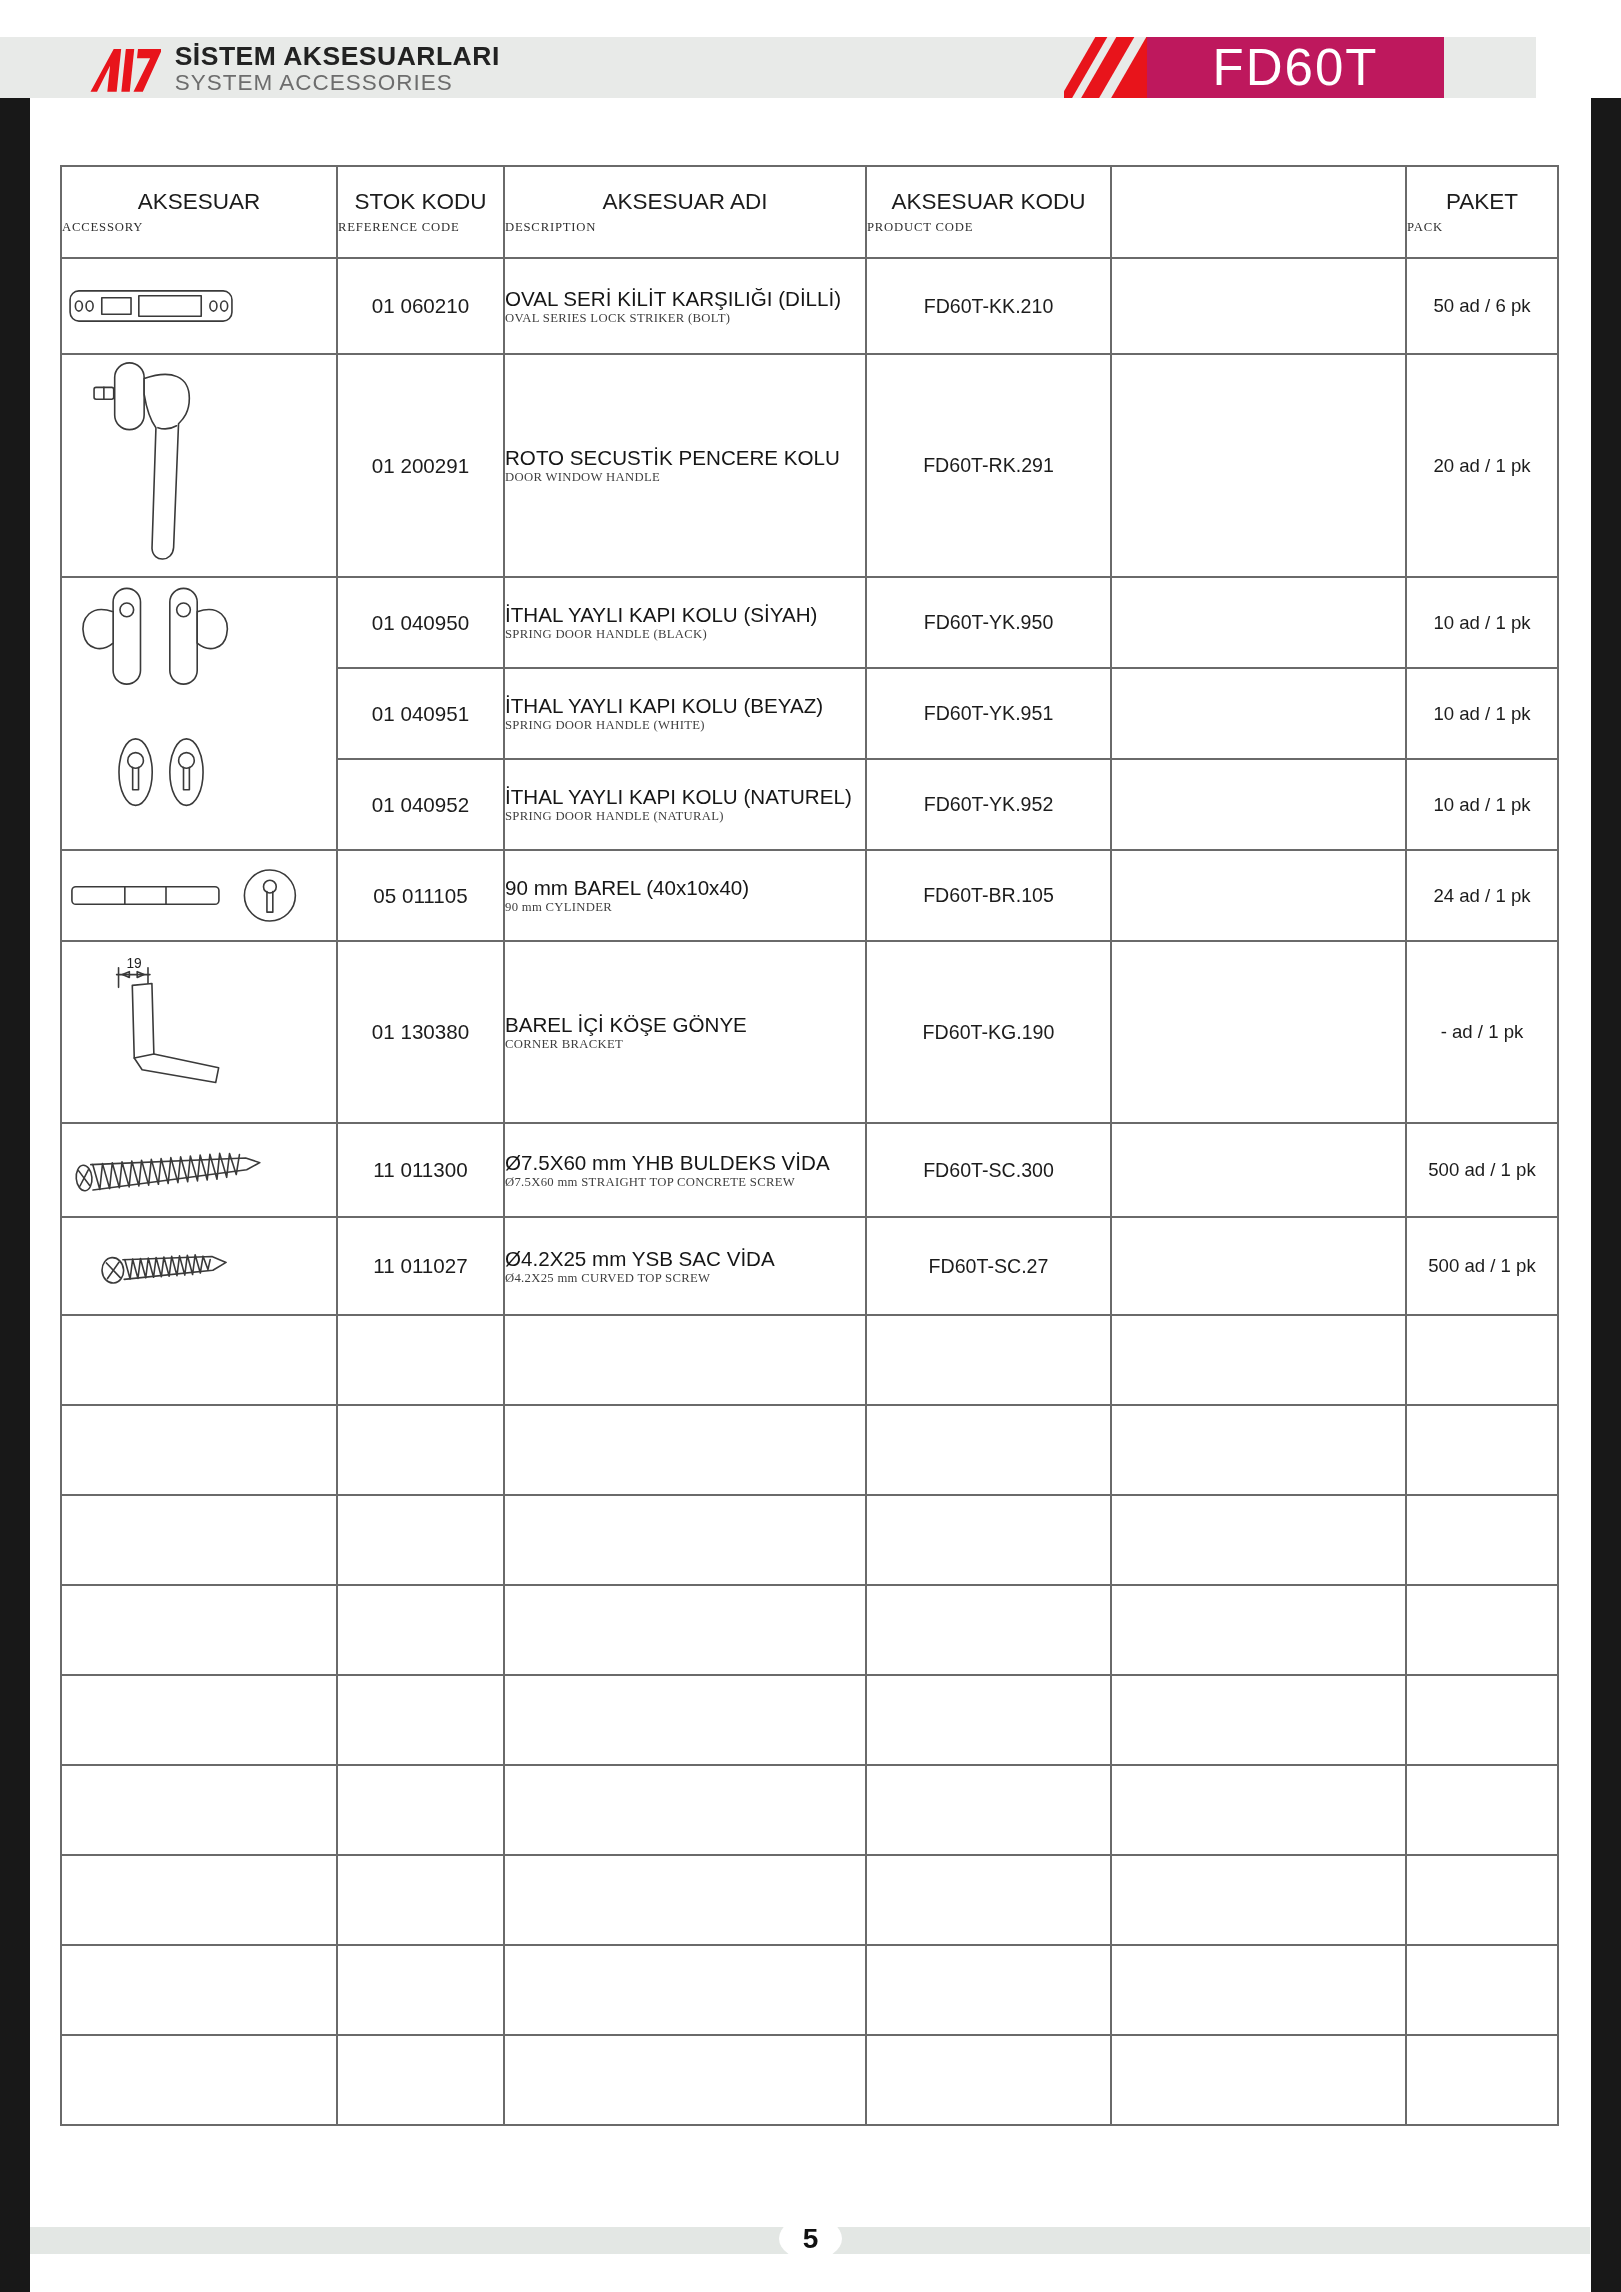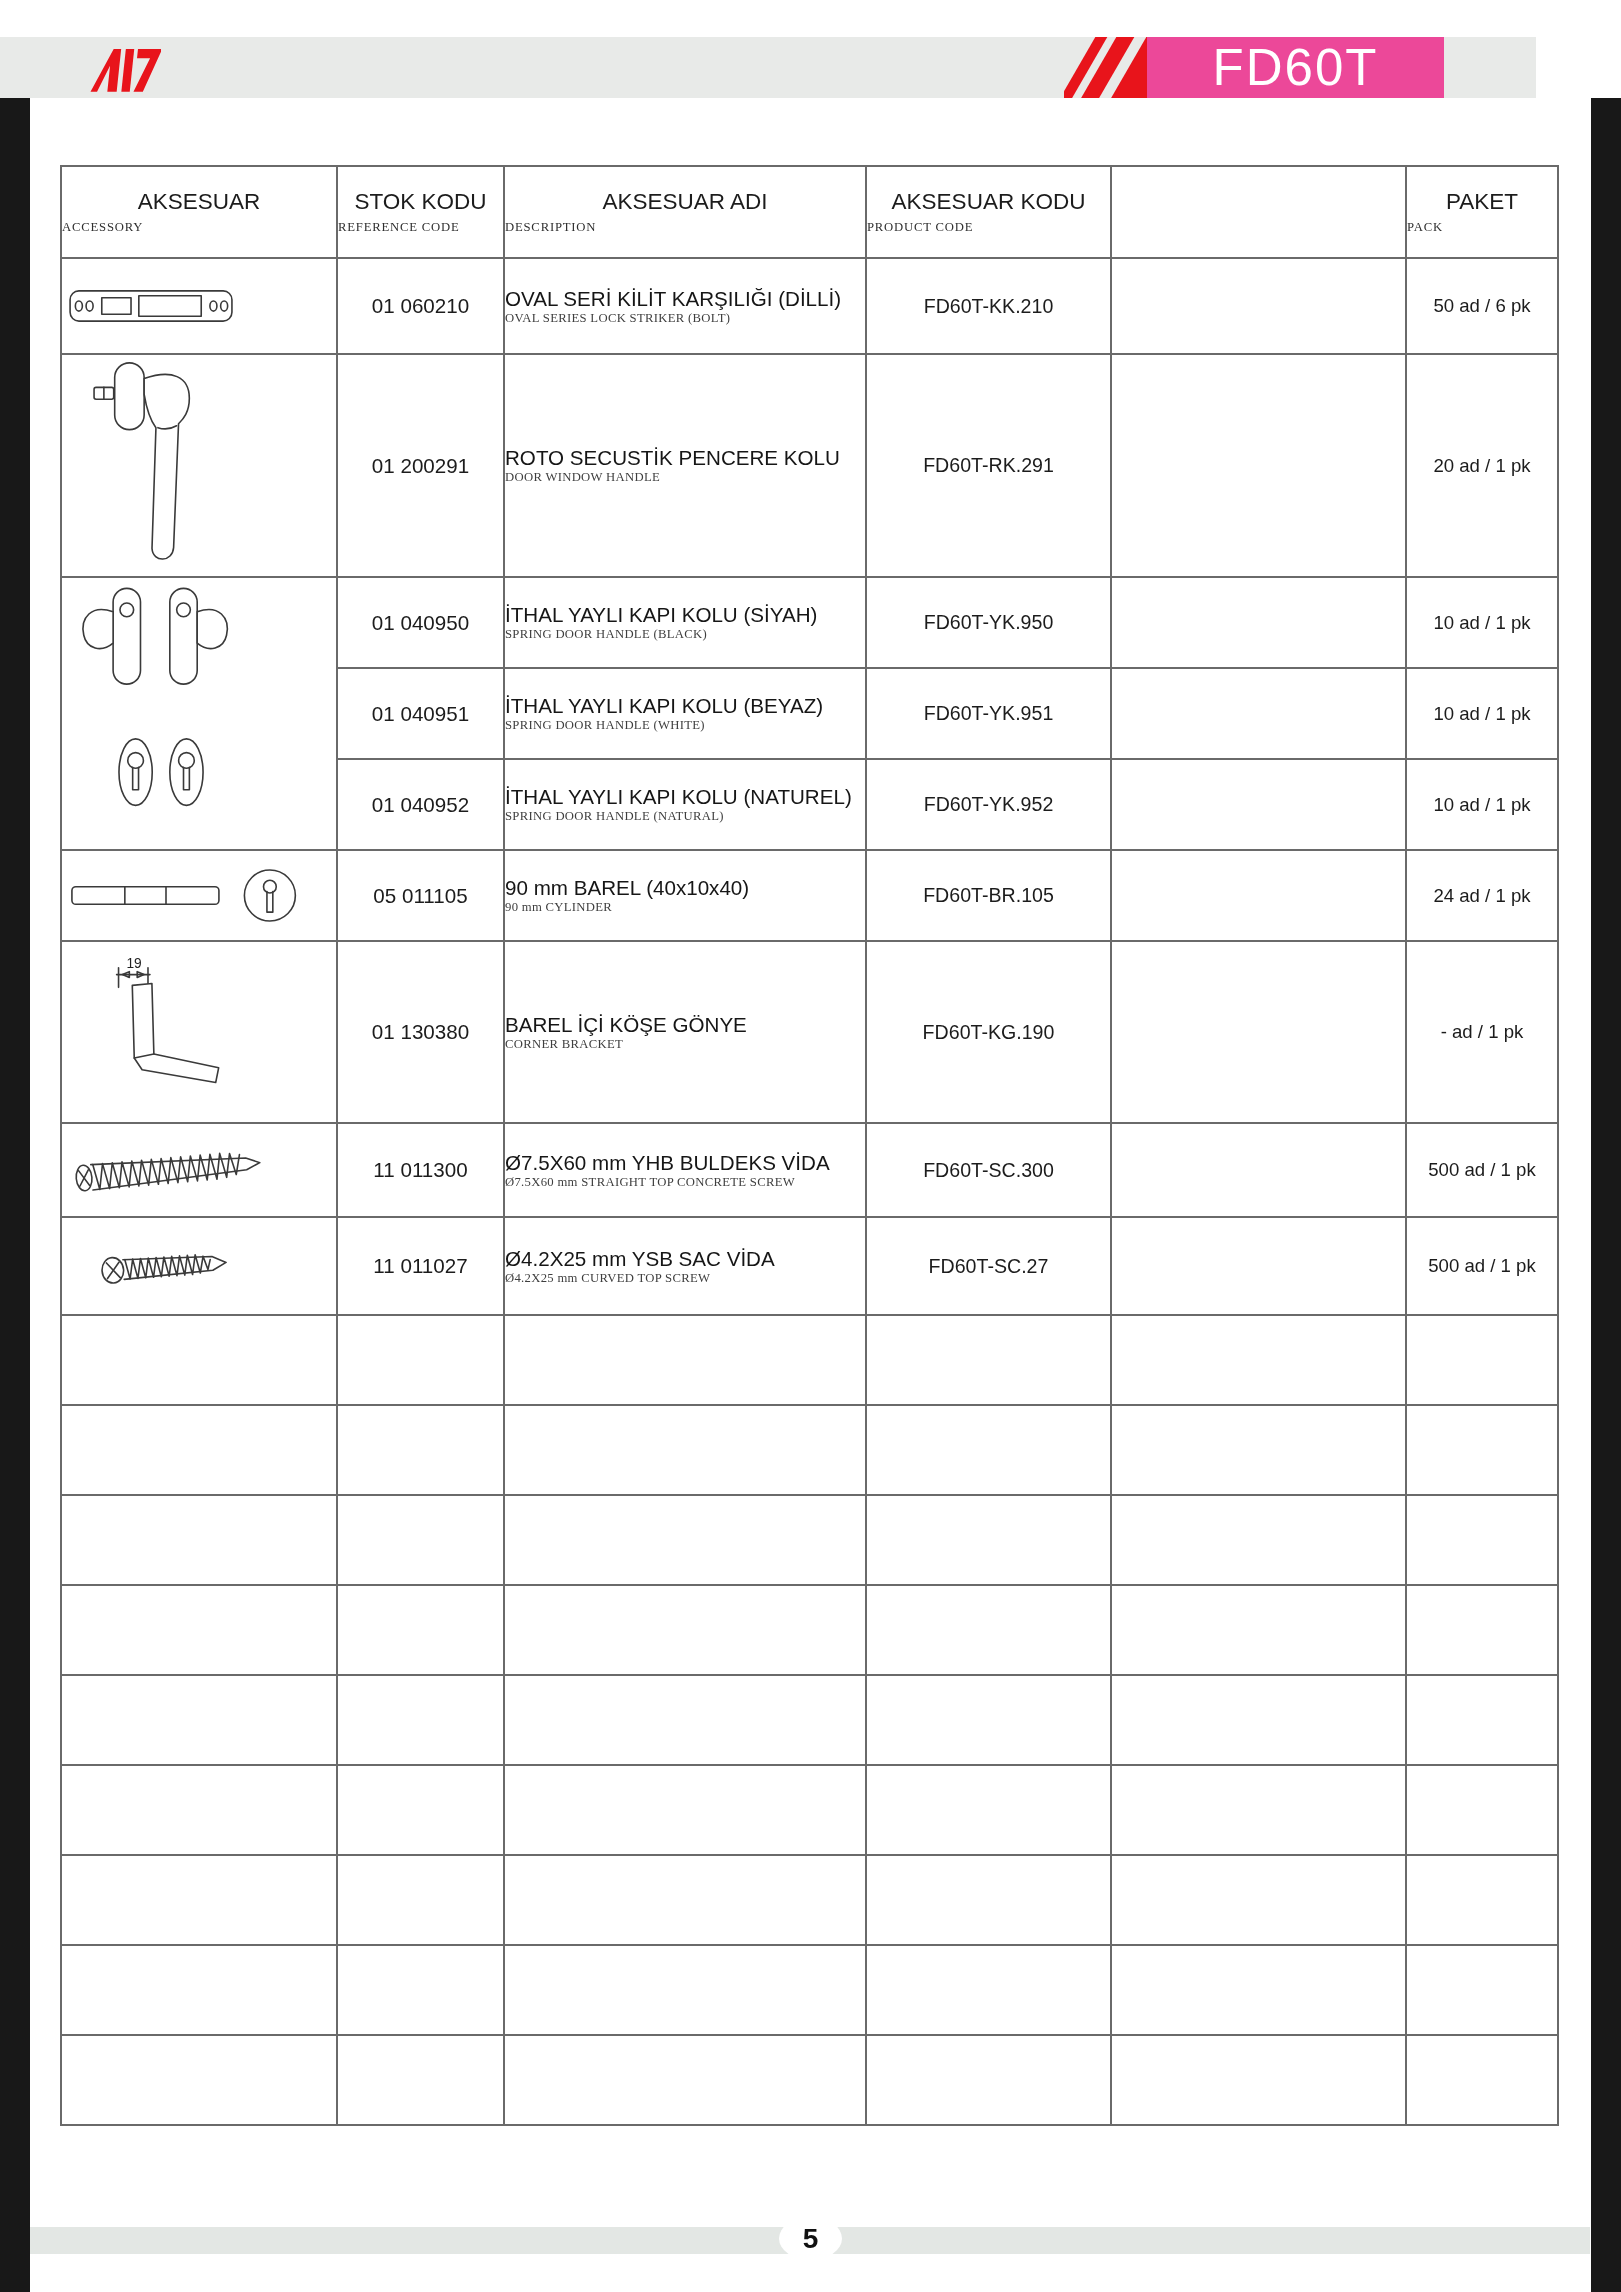--- a/index.html
+++ b/index.html
@@ -15,21 +15,21 @@
   .brand{position:absolute;left:90px;top:41px;height:55px;display:flex;align-items:center;}
   .brand-logo{width:71px;height:51px;margin-right:13.7px;}
   .brand-text{line-height:1.05;}
   .brand-title{font-size:26.5px;font-weight:bold;letter-spacing:0.5px;color:#222;}
   .brand-sub{font-size:22.5px;color:#6d6d6d;letter-spacing:1px;}
   .tag-stripes{position:absolute;left:1064px;top:37px;width:86px;height:61px;overflow:hidden;}
   .stripe{position:absolute;top:-7.8px;height:76px;background:#e8141b;transform:skewX(-30deg);}
   .s1{left:13.7px;width:11.8px;}
   .s2{left:35px;width:17.6px;}
   .s3{left:65px;width:69px;}
-  .tag-box{position:absolute;left:1147px;top:37px;width:297px;height:61px;background:#ec4899;
+  .tag-box{position:absolute;left:1147px;top:37px;width:297px;height:61px;background:#be185d;
     display:flex;align-items:center;justify-content:center;}
   .tag-text{color:#fff;font-size:51px;letter-spacing:2px;}
   
   table.acc{position:absolute;left:60px;top:165px;width:1497px;border-collapse:collapse;
     table-layout:fixed;border:2.9px solid #555;}
   .acc td,.acc th{border:2px solid #6a6a6a;padding:0;vertical-align:middle;background:#fff;overflow:hidden;}
   .acc th{font-weight:normal;}
   .h-title{display:block;font-size:22.5px;color:#1c1c1c;text-align:center;}
   .h-sub{display:block;font-family:"Liberation Serif",serif;font-size:12.7px;letter-spacing:0.8px;
     color:#2f2f2f;text-align:left;margin-top:5px;}
@@ -66,20 +66,24 @@
 
 <div class="top-band"></div>
 <div class="brand">
   <svg class="brand-logo" viewBox="0 0 76 54">
     <g fill="#e8141b" transform="skewX(-6)">
       <path d="M6,52 L26,6 L34,6 L34,52 L24,52 L24,24 L13,52 Z"></path>
       <rect x="39" y="6" width="9" height="46"></rect>
       <path d="M52,6 L78,6 L62,52 L52,52 L66,16 L52,16 Z"></path>
     </g>
   </svg>
+  <div class="brand-text">
+    <span class="brand-title">SİSTEM AKSESUARLARI</span><br>
+    <span class="brand-sub">SYSTEM ACCESSORIES</span>
+  </div>
 </div>
 
 <div class="tag-stripes">
   <div class="stripe s1"></div>
     <div class="stripe s2"></div>
     <div class="stripe s3"></div>
 </div>
 <div class="tag-box">
   <span class="tag-text">FD60T</span>
 </div>

